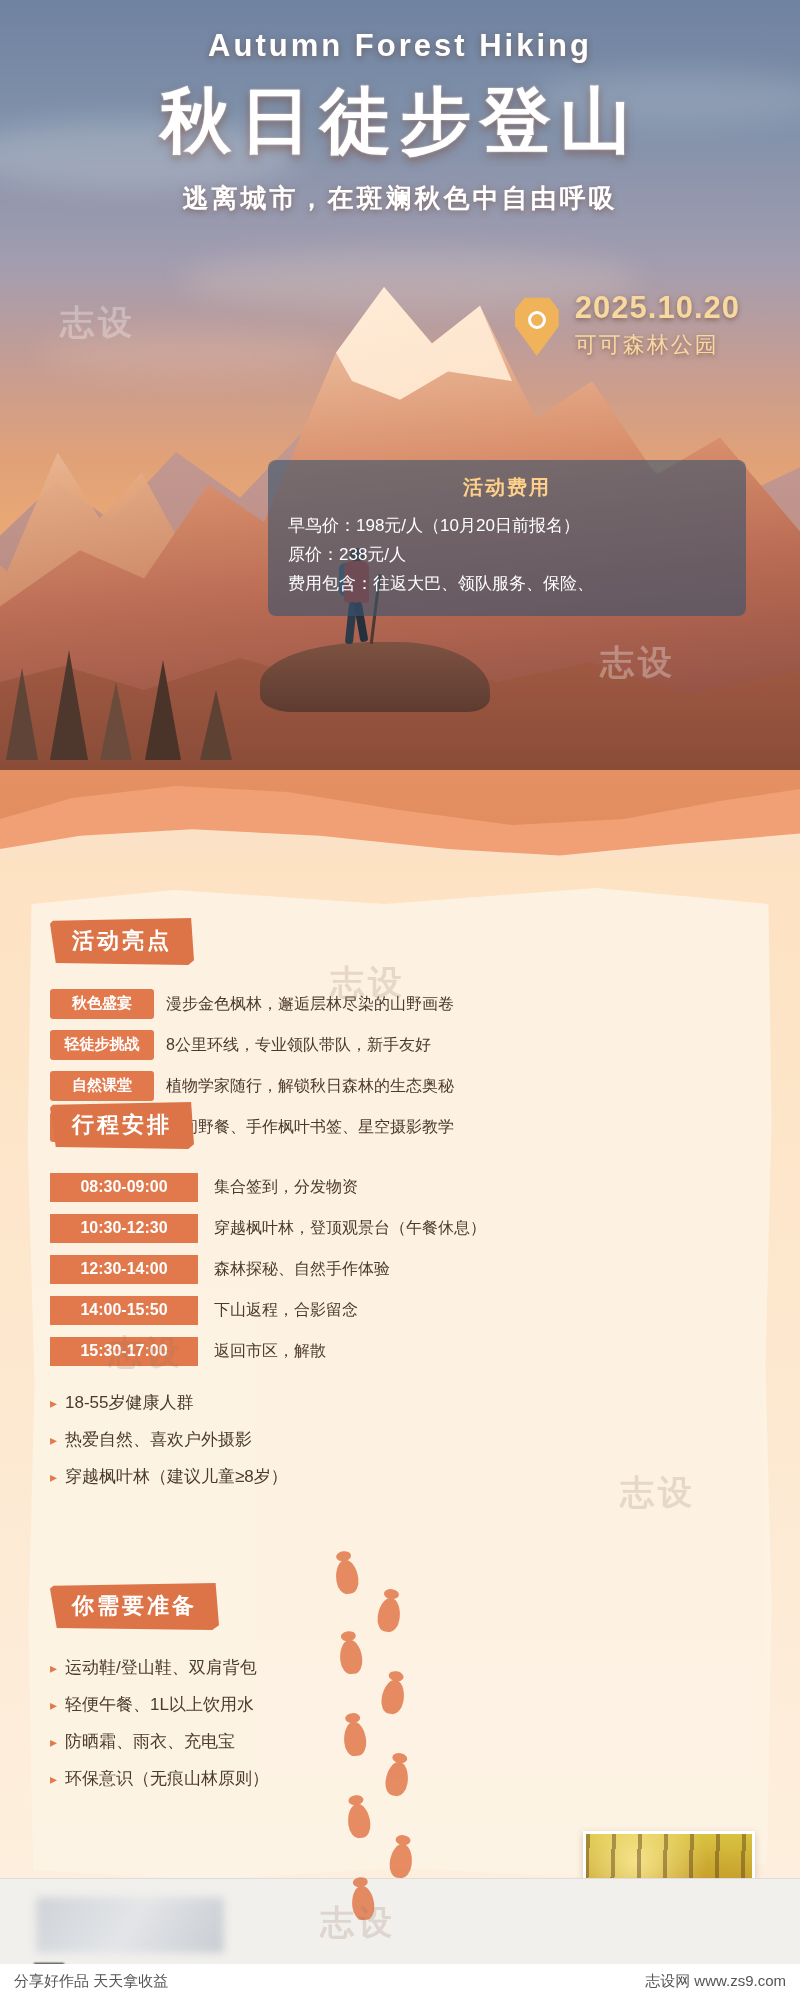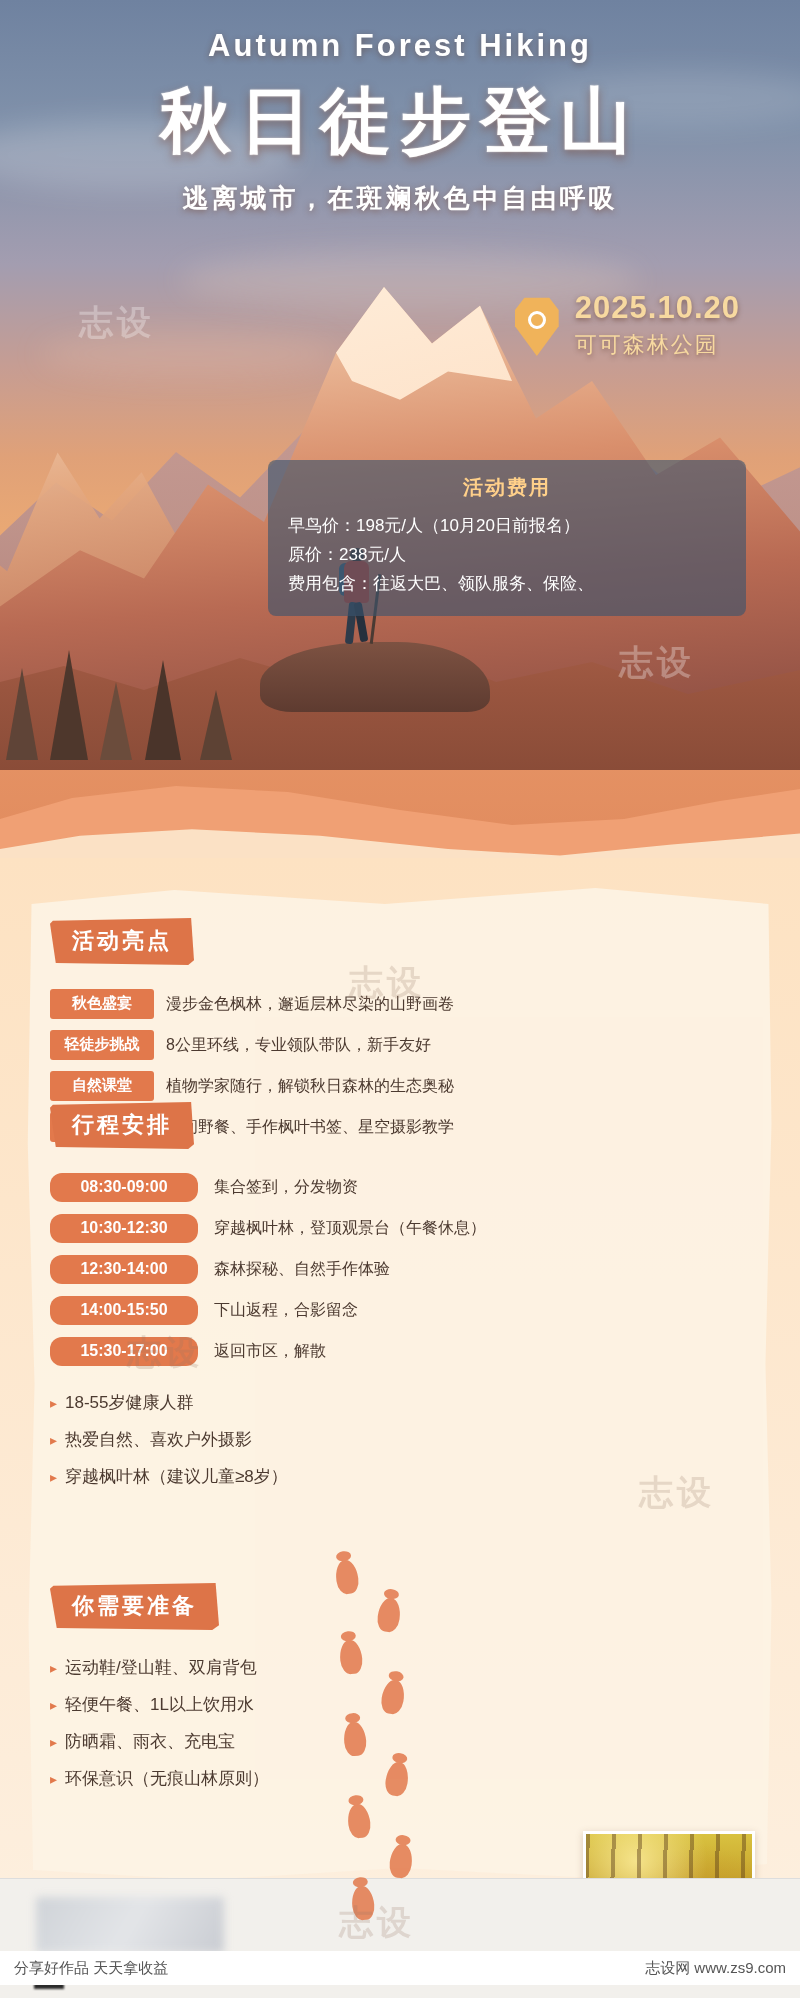--- a/index.html
+++ b/index.html
@@ -231,21 +231,21 @@
   .ph-forest::after{
     content:""; position:absolute; left:0; right:0; bottom:0; height:32%;
     background:linear-gradient(180deg, rgba(120,95,35,.2), #7a6526 70%, #6a5a26 100%);
   }
 
   
   .sc-row { display:flex; align-items:center; margin-bottom:12px; }
   .sc-time {
     width:148px; text-align:center; flex:none;
     background:#e2794c; color:#fff; font-size:16px; font-weight:bold;
-    padding:5px 0 6px 0; border-radius:12px;
+    padding:5px 0 6px 0; border-radius:0;
   }
   .sc-txt { margin-left:16px; font-size:16px; color:#4c3a30; }
 
   
   .bl-row { display:flex; align-items:flex-start; margin-bottom:13px;}
   .bl-mark { color:#e2794c; font-size:14px; margin-right:8px; line-height:24px;}
   .bl-txt { font-size:17px; color:#4c3a30; line-height:24px;}
 
   
   .foots { position:absolute; left:330px; top:1560px; width:120px; height:360px; z-index:3;}
@@ -256,32 +256,32 @@
   }
   .foot::after{
     content:""; position:absolute; left:3px; top:-9px; width:15px; height:10px;
     background:#e2794c; border-radius:50%;
   }
 
   
   .wm {
     position:absolute; color:rgba(255,255,255,.30);
     font-size:34px; font-weight:bold; letter-spacing:4px;
-    transform:rotate(0deg); pointer-events:none; z-index:8;margin-left:19px;
+    transform:rotate(0deg); pointer-events:none; z-index:8;
   }
   .wm.dark { color:rgba(150,120,100,.22); }
 
   
   .footer {
     position:absolute; left:0; bottom:0; width:800px; height:120px;
     background:#f2f0ec;
     border-top:1px solid #ddd;
   }
   .fbar {
-    position:absolute; left:0; bottom:13px; width:800px; height:34px;
+    position:absolute; left:0; bottom:0; width:800px; height:34px;
     background:#fff; display:flex; align-items:center; justify-content:space-between;
     padding:0 14px; font-size:15px; color:#555;
   }
   .blur-block {
     position:absolute; left:36px; top:18px; width:188px; height:56px;
     background:linear-gradient(120deg,#cfd3d8,#e3e5e8,#c9ccd2);
     filter: blur(4px); border-radius:3px;
   }
   .blur-avatar {
     position:absolute; left:34px; top:84px; width:30px; height:26px;

